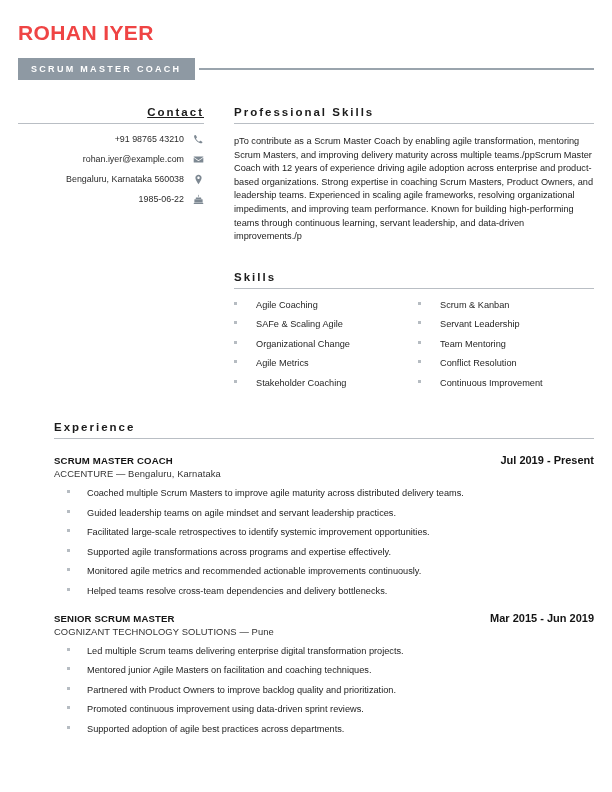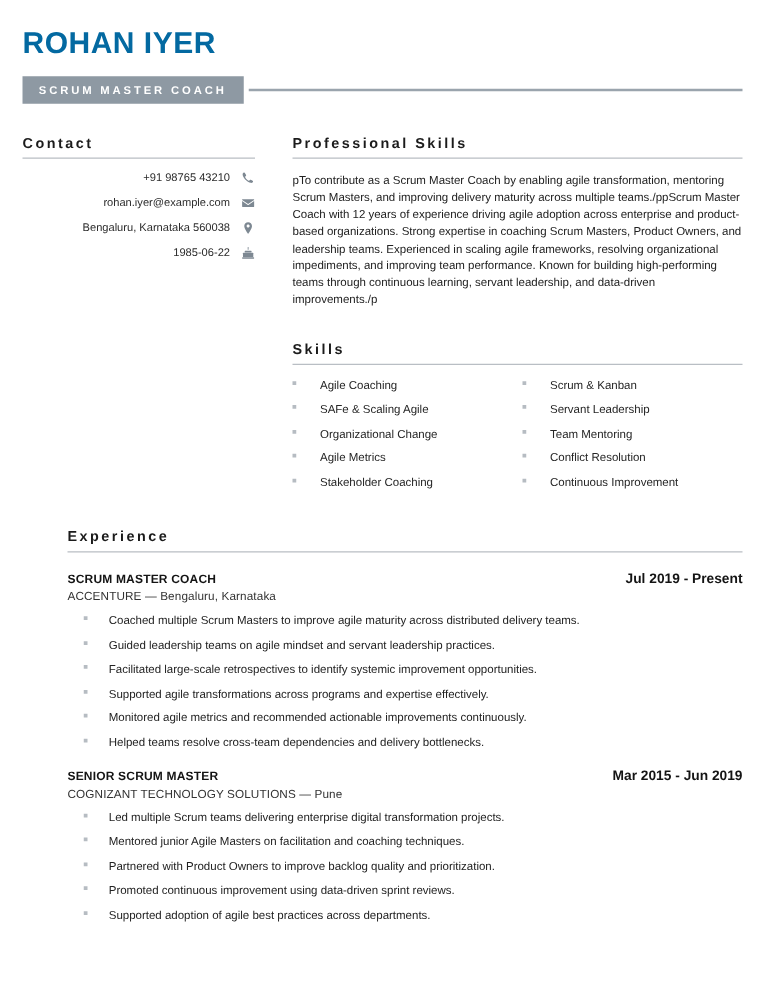--- a/index.html
+++ b/index.html
@@ -21,24 +21,24 @@
     height: 792px;
     box-sizing: border-box;
     padding: 0 18px;
   }
 
   
   .header {
     padding-top: 22px;
   }
   .name {
-    font-size: 24px;
+    font-size: 21px;
     font-weight: bold;
     letter-spacing: 0.4px;
-    color: #0369a1;
+    color: #ef4444;
     line-height: 1.05;
     margin: 0;
     white-space: nowrap;
   }
   .title-row {
     display: flex;
     align-items: center;
     margin-top: 14px;
     height: 22px;
   }
@@ -85,21 +85,22 @@
   .sec-head {
     font-size: 11.5px;
     font-weight: bold;
     letter-spacing: 2.0px;
     color: #1b1b1b;
     padding-bottom: 5px;
     border-bottom: 1px solid #b9bec4;
     margin: 0;
   }
   .sec-head.right-align {
-    text-align: left;
+    text-align: right;
+    text-decoration: underline;
   }
 
   
   .contact-list {
     margin-top: 9px;
   }
   .contact-row {
     display: flex;
     align-items: center;
     justify-content: flex-end;

